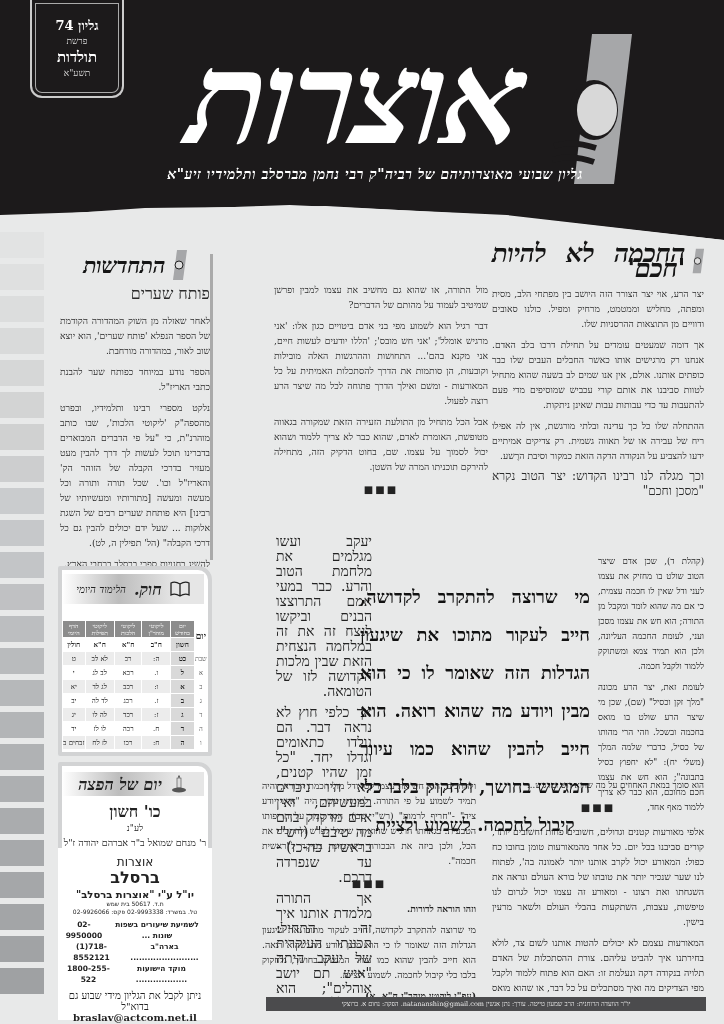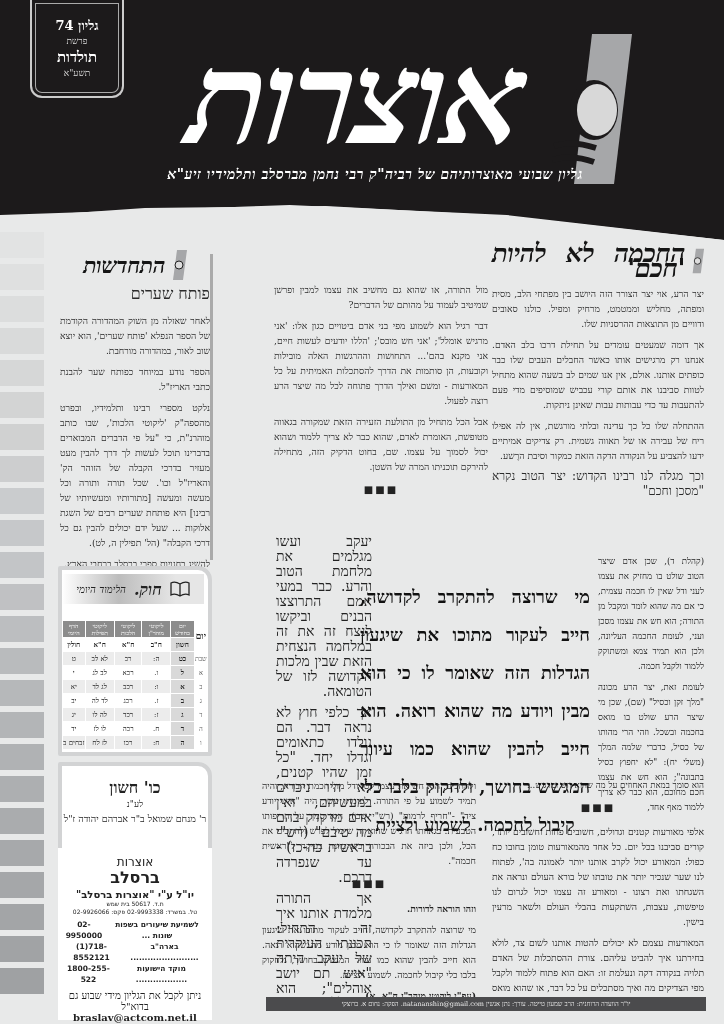--- a/index.html
+++ b/index.html
@@ -98,21 +98,21 @@
   table.sched { width: 146px; margin: 16px auto; border-collapse: separate; border-spacing: 1px; font-size: 7px; direction: rtl; }
   table.sched th { background: #8c8c8c; color: #fff; font-weight: normal; font-size: 6px; line-height: 7px; padding: 1px; }
   table.sched th.day-col { background: #fff; color: #222; font-weight: bold; font-size: 9px; }
   table.sched td { text-align: center; padding: 0; height: 13px; }
   table.sched td.day { color: #555; font-size: 6.5px; }
   table.sched tr:nth-child(odd) td.cell { background: #ececec; }
   table.sched td.datecell { background: #d9d9d9; font-weight: bold; }
 
   .yahrzeit-card { top: 762px; height: 96px; }
   .yahrzeit-card .card-banner { height: 24px; margin-top: 6px; }
-  .yahr-date { text-align: center; font-size: 16px; font-weight: bold; margin-top: 12px; }
+  .yahr-date { text-align: center; font-size: 16px; font-weight: bold; margin-top: 6px; }
   .yahr-lein { text-align: center; font-size: 9px; margin-top: 2px; }
   .yahr-name { text-align: center; font-size: 9.5px; margin-top: 4px; }
 
   .info-card { position: absolute; left: 58px; top: 848px; width: 154px; height: 172px; background: #fff; padding: 6px 4px; text-align: center; }
   .info-logo { font-family: "DejaVu Sans", sans-serif; font-weight: bold; font-size: 16px; line-height: 16px; }
   .info-logo small { display: block; font-weight: normal; font-size: 12px; }
   .info-pub { font-family: "DejaVu Sans", sans-serif; font-weight: bold; font-size: 10px; margin-top: 3px; }
   .info-addr { font-family: "DejaVu Sans", sans-serif; font-size: 6px; line-height: 8px; }
   .info-rows { margin-top: 3px; }
   .info-row { display: flex; justify-content: space-between; font-family: "DejaVu Sans", sans-serif; font-weight: bold; font-size: 7.5px; line-height: 11px; }
@@ -325,20 +325,28 @@
       <td class="cell">ח:</td>
       <td class="cell">רכו</td>
       <td class="cell">לז לח</td>
       <td class="cell">זבחים ב</td>
     </tr>
   </tbody>
     </table>
 </div>
 
 <div class="card yahrzeit-card">
+  <div class="card-banner">
+    <svg width="18" height="18" viewBox="0 0 18 18">
+      <rect x="7" y="3" width="4" height="10" fill="#ddd" stroke="#444" stroke-width="0.6"></rect>
+      <path d="M9,0 Q11,2 9,3 Q7,2 9,0Z" fill="#555"></path>
+      <ellipse cx="9" cy="15" rx="7" ry="2.5" fill="#555"></ellipse>
+    </svg>
+    <span class="banner-title">יום של הפצה</span>
+  </div>
   <div class="yahr-date">כו' חשון</div>
   <div class="yahr-lein">לע"נ</div>
   <div class="yahr-name">ר' מנחם שמואל ב"ר אברהם יהודה ז"ל</div>
 </div>
 
 <div class="info-card">
   <div class="info-logo">
     <small>אוצרות</small>
     <span>ברסלב</span>
   </div>

